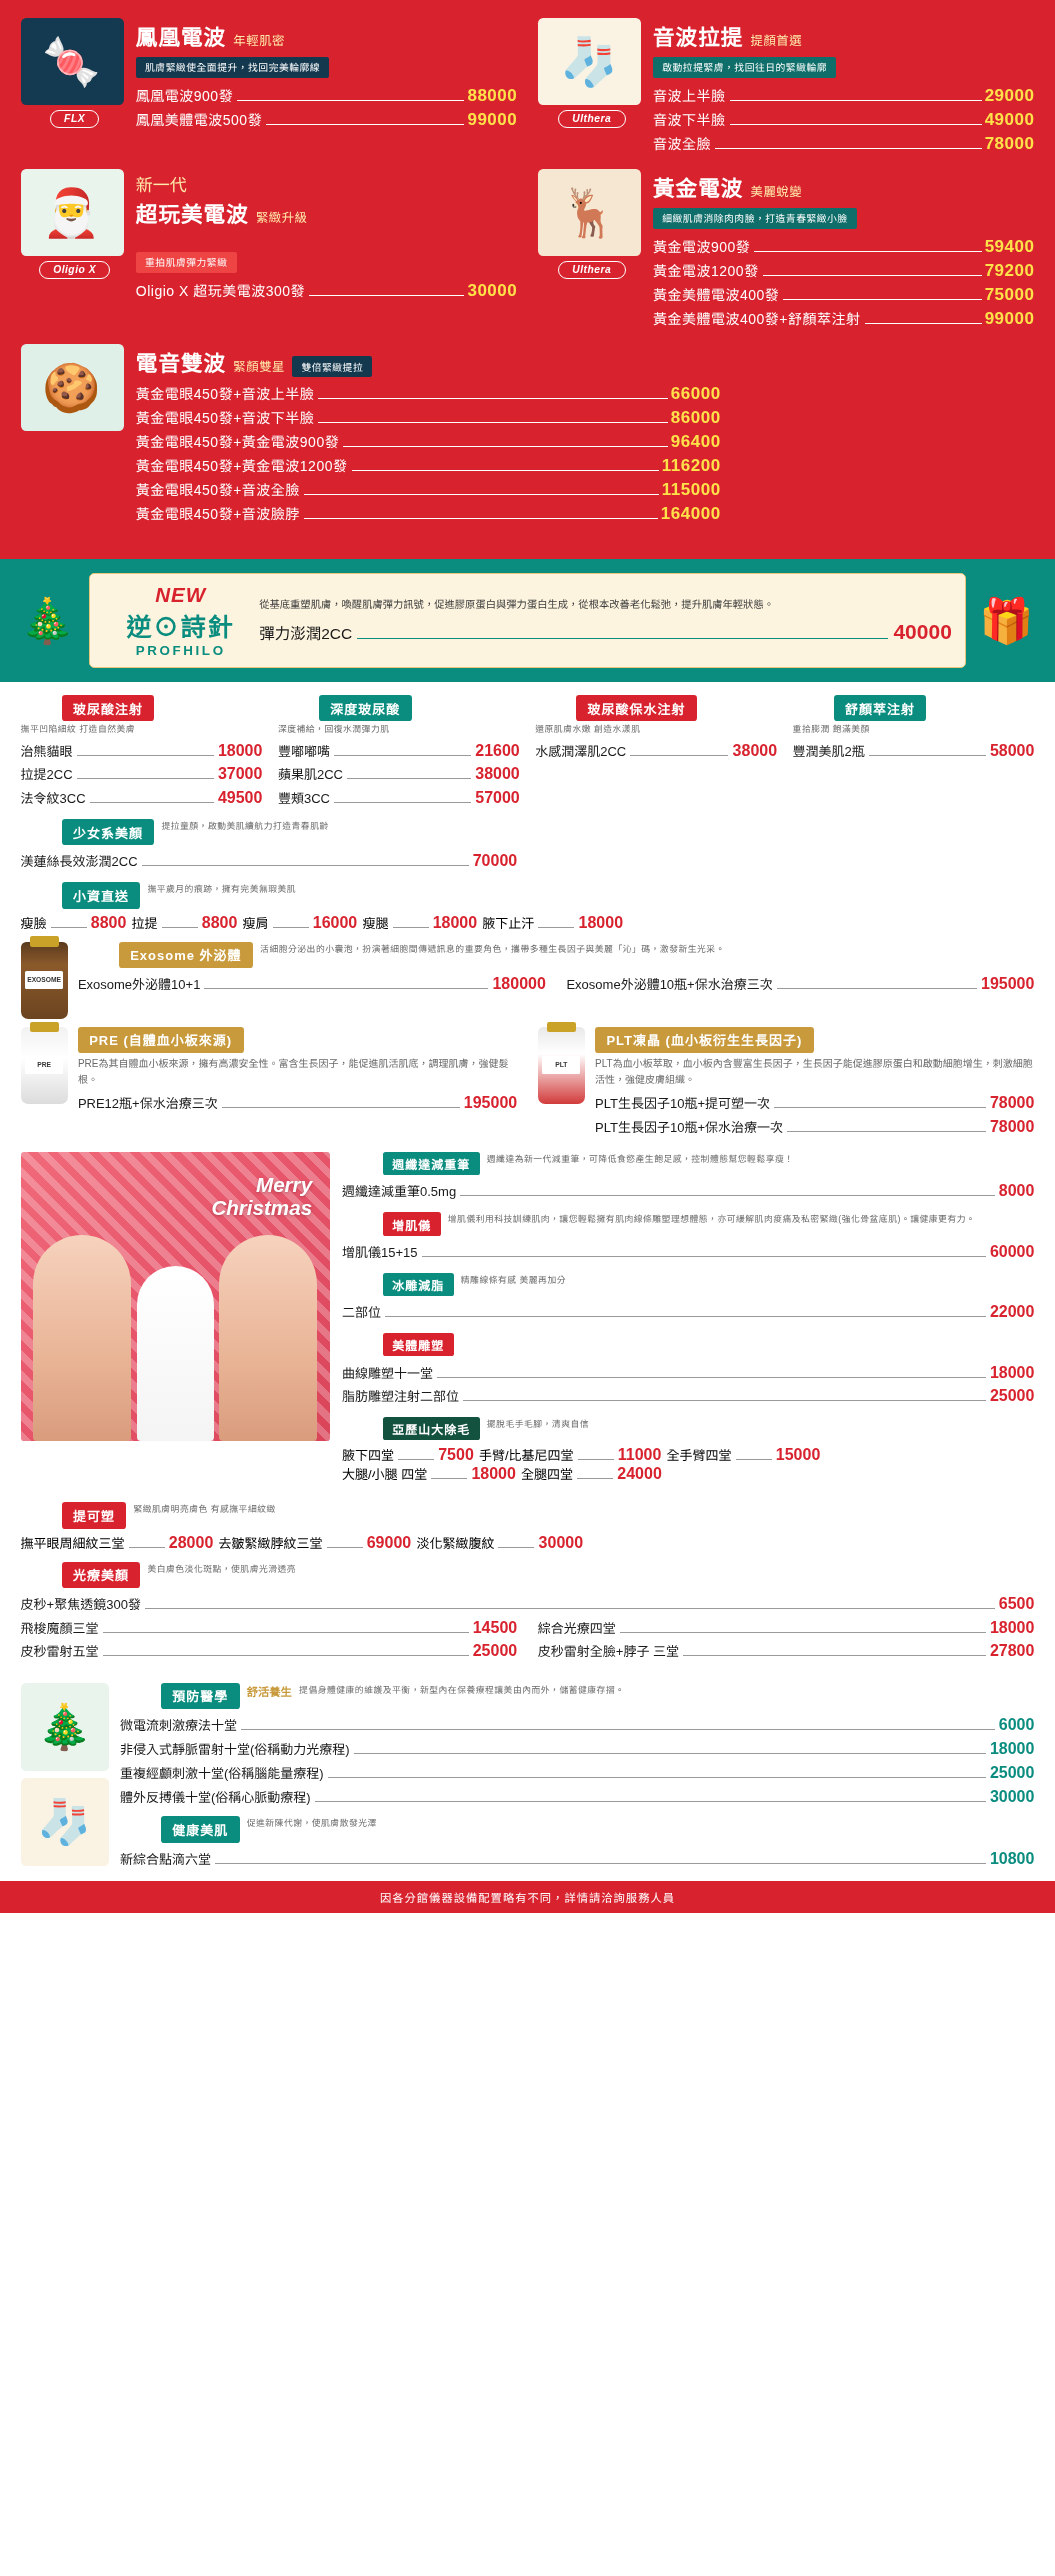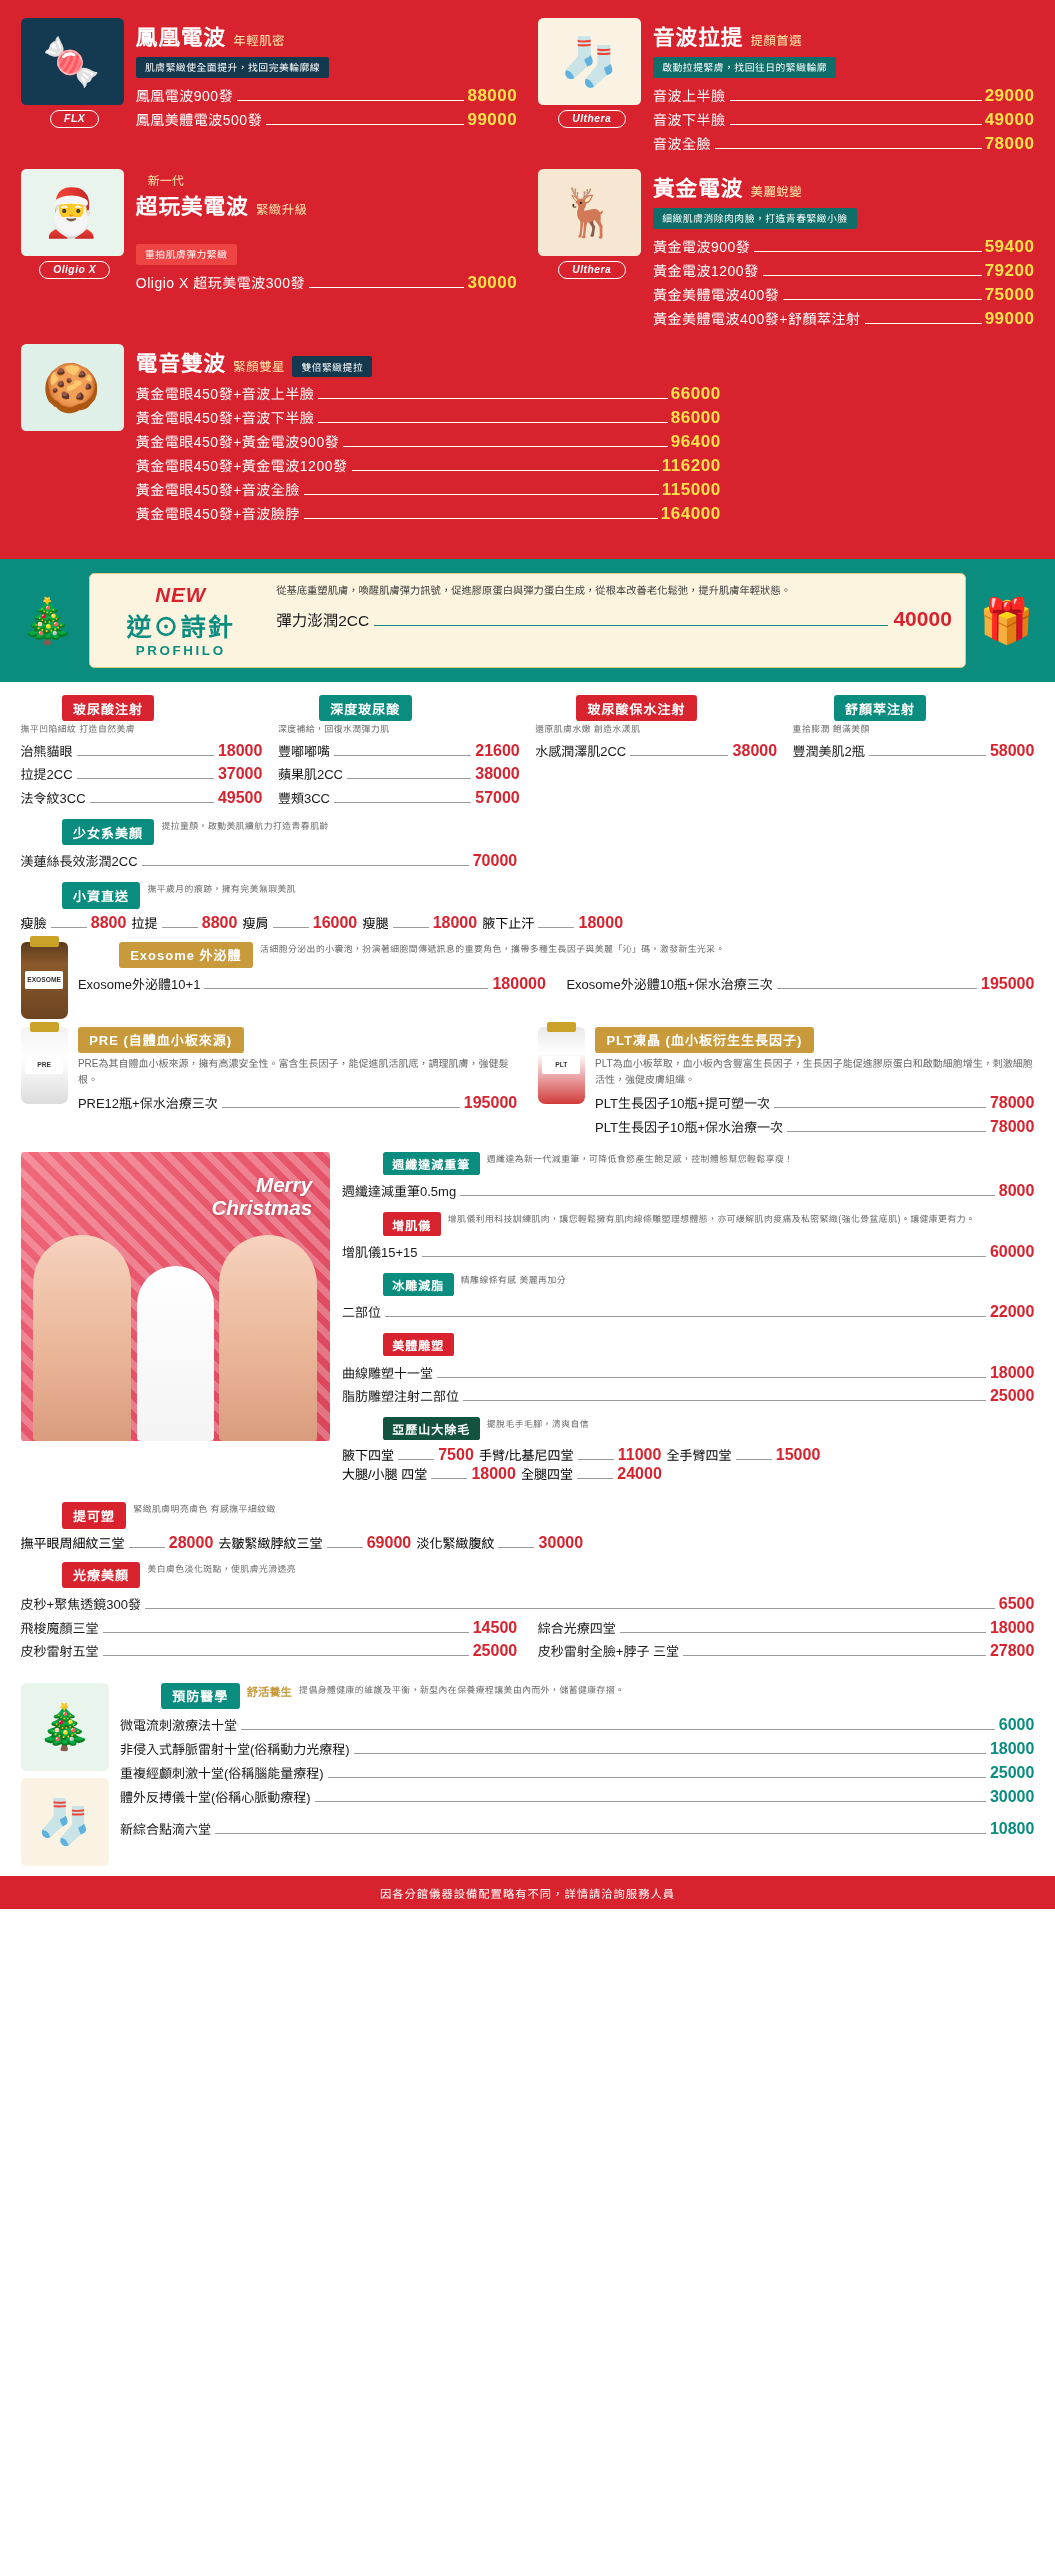--- a/index.html
+++ b/index.html
@@ -71,21 +71,21 @@
     color: #ffffff;
     font-size: 9.8px;
     padding: 3.6px 9.3px;
     border-radius: 2.1px;
     margin: 6.2px 0 5.2px 0;
     letter-spacing: 0.5px;
   }
   .treat-tag.teal { background: #0f6e6a; }
   .treat-tag.dgreen { background: #ef4444; margin-top: 24px; }
   .new-flag {
-    color: #ffe9a8; font-size: 12px; display:block; margin-bottom: 1px; margin-left: 12px;
+    color: #ffe9a8; font-size: 17px; display:block; margin-bottom: 1px;
   }
   .price-row {
     display: flex; align-items: baseline;
     color: #ffffff; font-size: 14px;
     padding: 1.5px 0;
     letter-spacing: 0.5px;
   }
   .price-row .pname { white-space: nowrap; }
   .price-row .dots {
     flex: 1; border-bottom: 1px solid #ffffff;
@@ -103,21 +103,21 @@
     padding: 13.4px 20.6px;
     display: flex; align-items: center; gap: 13.4px;
   }
   .prof-side { font-size: 44px; line-height: 1; }
   .prof-card {
     flex: 1;
     background: #fdf4e0;
     border: 1.5px solid #e8c77a;
     border-radius: 5.2px;
     padding: 9.3px 13.4px;
-    display: flex; align-items: flex-start; gap: 18px;
+    display: flex; align-items: center; gap: 1px;
   }
   .prof-logo { text-align: center; flex: 0 0 155px; }
   .prof-new {
     color: #d8232f; font-size: 20.6px; font-style: italic; font-weight: bold;
     letter-spacing: 1px;
   }
   .prof-cn { color: #0a8d7f; font-size: 25px; font-weight: bold; letter-spacing: 2.1px; }
   .prof-en { color: #0a8d7f; font-size: 13.4px; font-weight: bold; letter-spacing: 2.6px; }
   .prof-right { flex: 1; }
   .prof-desc { color: #3b3b3b; font-size: 10.3px; line-height: 1.6; }
@@ -801,20 +801,24 @@
             <span class="dots"></span>
             <span class="pval green">25000</span>
           </div>
         <div class="w-row">
             <span>體外反搏儀十堂(俗稱心脈動療程)</span>
             <span class="dots"></span>
             <span class="pval green">30000</span>
           </div>
 
         <div style="height:8.2px"></div>
+        <div class="cat-head">
+          <span class="cat-label green">健康美肌</span>
+          <span class="cat-desc">促進新陳代謝，使肌膚散發光澤</span>
+        </div>
         <div class="w-row">
             <span>新綜合點滴六堂</span>
             <span class="dots"></span>
             <span class="pval green">10800</span>
           </div>
       </div>
     </div>
   </div>
 
   <div class="footer-bar">因各分館儀器設備配置略有不同，詳情請洽詢服務人員</div>

